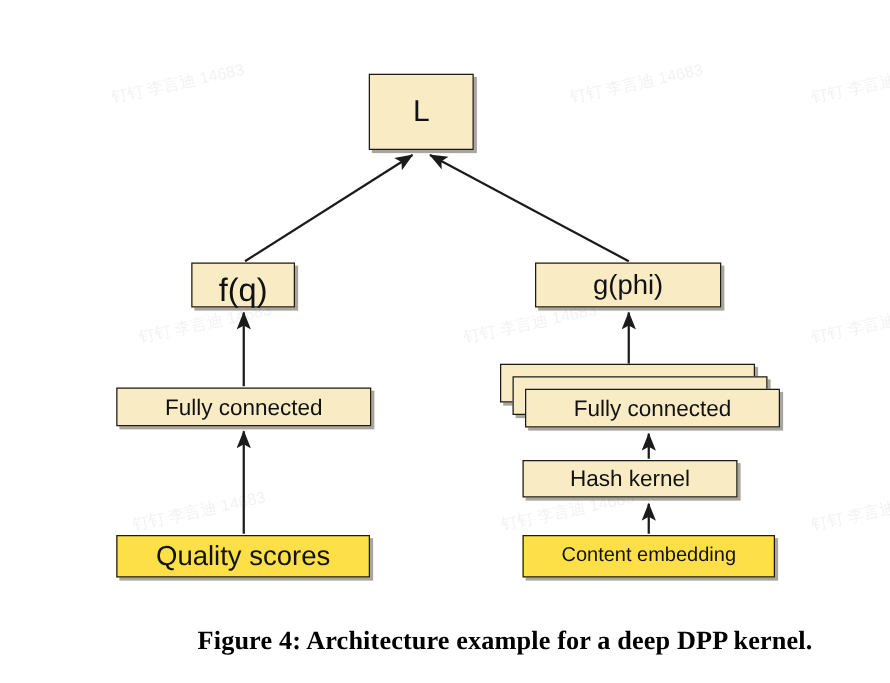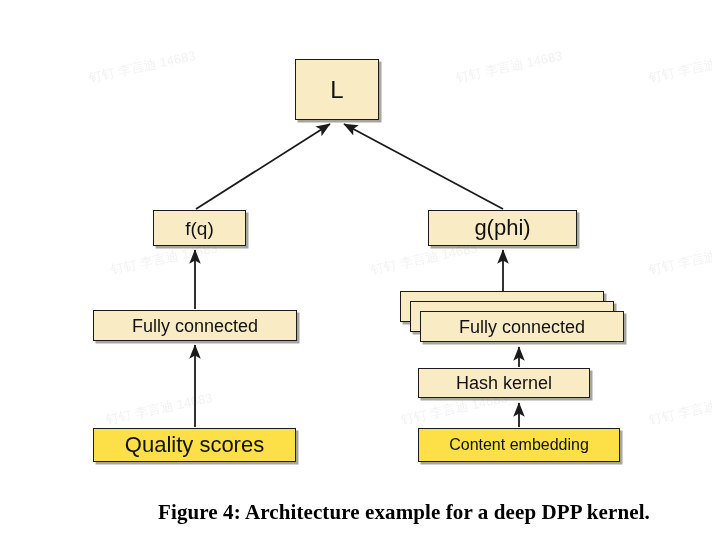--- a/index.html
+++ b/index.html
@@ -51,21 +51,21 @@
   }
   .node.blue {
     background: #fde047;
   }
   .node.stack-back {
     box-shadow: 2.5px 2.5px 0 rgba(60,55,40,0.45);
   }
 
   
   #node-l       { left:295px; top:59px;  width:84px;  height:61px; font-size:24px; }
-  #node-fq      { left:153px; top:210px; width:93px;  height:36px; font-size:19px; }
+  #node-fq      { left:153px; top:210px; width:83px;  height:36px; font-size:26px;align-items:flex-end; }
   #node-gphi    { left:428px; top:210px; width:149px; height:36px; font-size:22px; }
   #node-fc-left { left:93px;  top:310px; width:204px; height:31px; font-size:18px; }
 
   #node-fc-r3   { left:400px; top:291px; width:204px; height:31px; }
   #node-fc-r2   { left:410px; top:301px; width:204px; height:31px; }
   #node-fc-r1   { left:420px; top:311px; width:204px; height:31px; font-size:18px; }
 
   #node-hash    { left:418px; top:368px; width:172px; height:30px; font-size:18px; }
   #node-quality { left:93px;  top:428px; width:203px; height:34px; font-size:22px; }
   #node-content { left:418px; top:428px; width:202px; height:34px; font-size:16px; }

